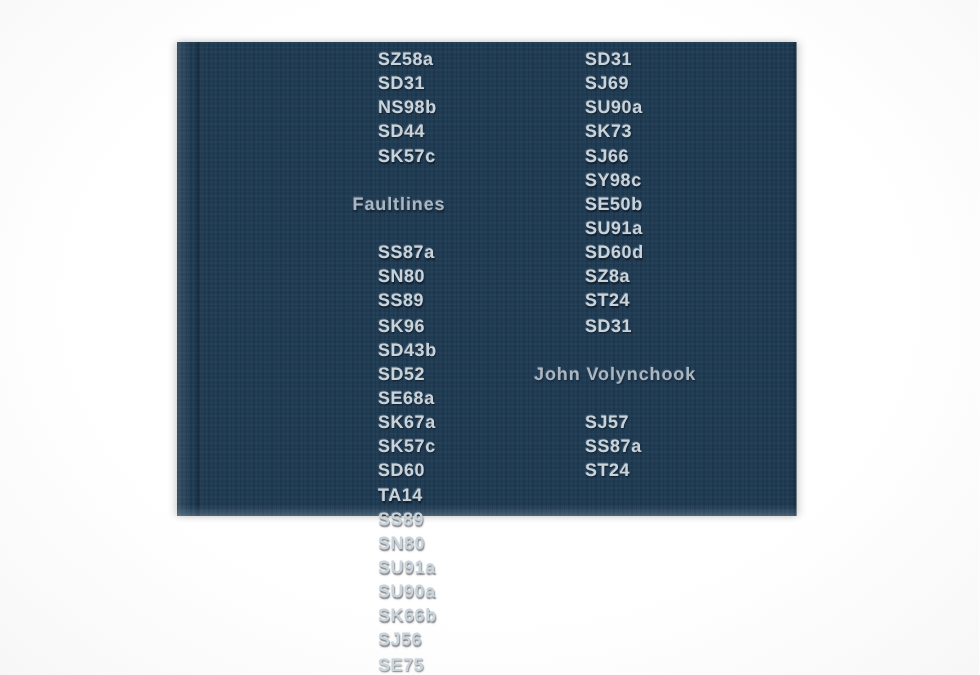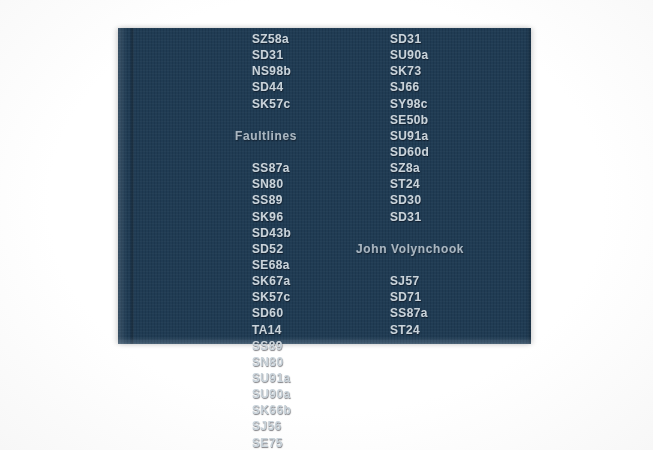--- a/index.html
+++ b/index.html
@@ -123,33 +123,32 @@
         <div class="line code"><span class="txt">SN80</span></div>
         <div class="line code"><span class="txt">SU91a</span></div>
         <div class="line code"><span class="txt">SU90a</span></div>
         <div class="line code"><span class="txt">SK66b</span></div>
         <div class="line code"><span class="txt">SJ56</span></div>
         <div class="line code"><span class="txt">SE75</span></div>
         <div class="line code"><span class="txt">SD52</span></div>
       </div>
     <div class="col col-right" id="col-1">
         <div class="line code"><span class="txt">SD31</span></div>
+        <div class="line code"><span class="txt">SJ69</span></div>
         <div class="line code"><span class="txt">SU90a</span></div>
         <div class="line code"><span class="txt">SK73</span></div>
         <div class="line code"><span class="txt">SJ66</span></div>
         <div class="line code"><span class="txt">SY98c</span></div>
         <div class="line code"><span class="txt">SE50b</span></div>
         <div class="line code"><span class="txt">SU91a</span></div>
         <div class="line code"><span class="txt">SD60d</span></div>
         <div class="line code"><span class="txt">SZ8a</span></div>
         <div class="line code"><span class="txt">ST24</span></div>
-        <div class="line code"><span class="txt">SD30</span></div>
         <div class="line code"><span class="txt">SD31</span></div>
         <div class="line blank"><span class="txt"></span></div>
         <div class="line heading"><span class="txt">John Volynchook</span></div>
         <div class="line blank"><span class="txt"></span></div>
         <div class="line code"><span class="txt">SJ57</span></div>
-        <div class="line code"><span class="txt">SD71</span></div>
         <div class="line code"><span class="txt">SS87a</span></div>
         <div class="line code"><span class="txt">ST24</span></div>
       </div>
   </div>
 </div>
 
 </body></html>

